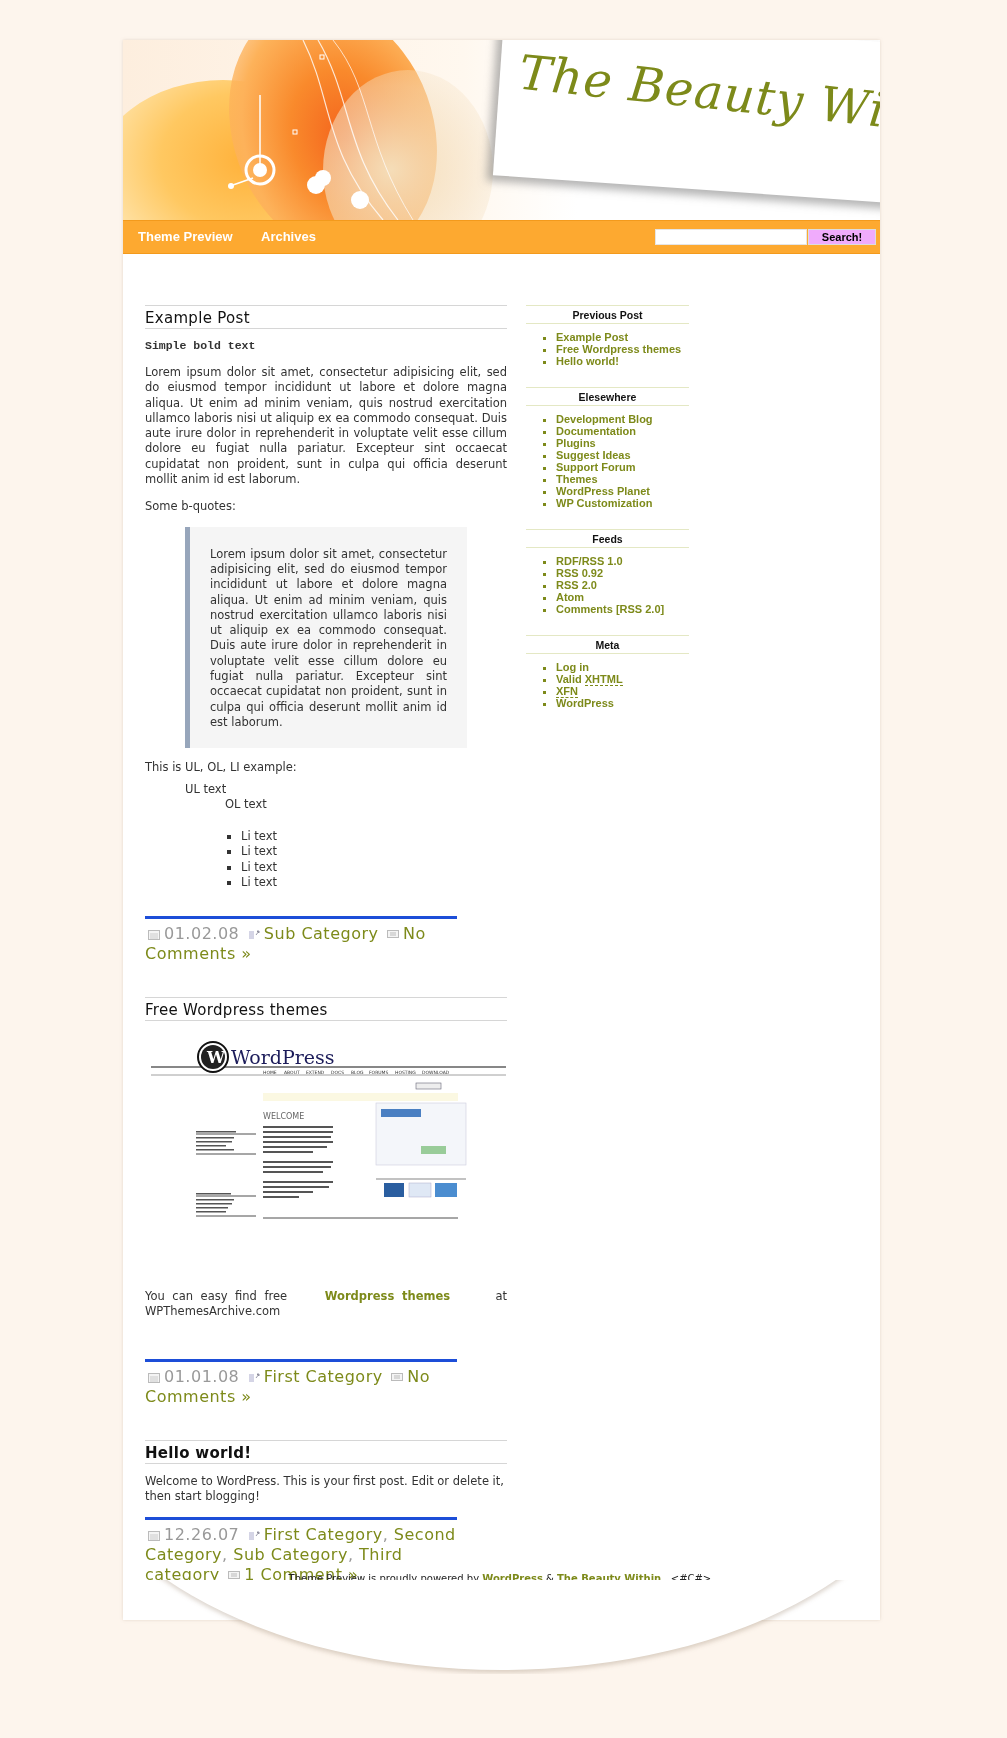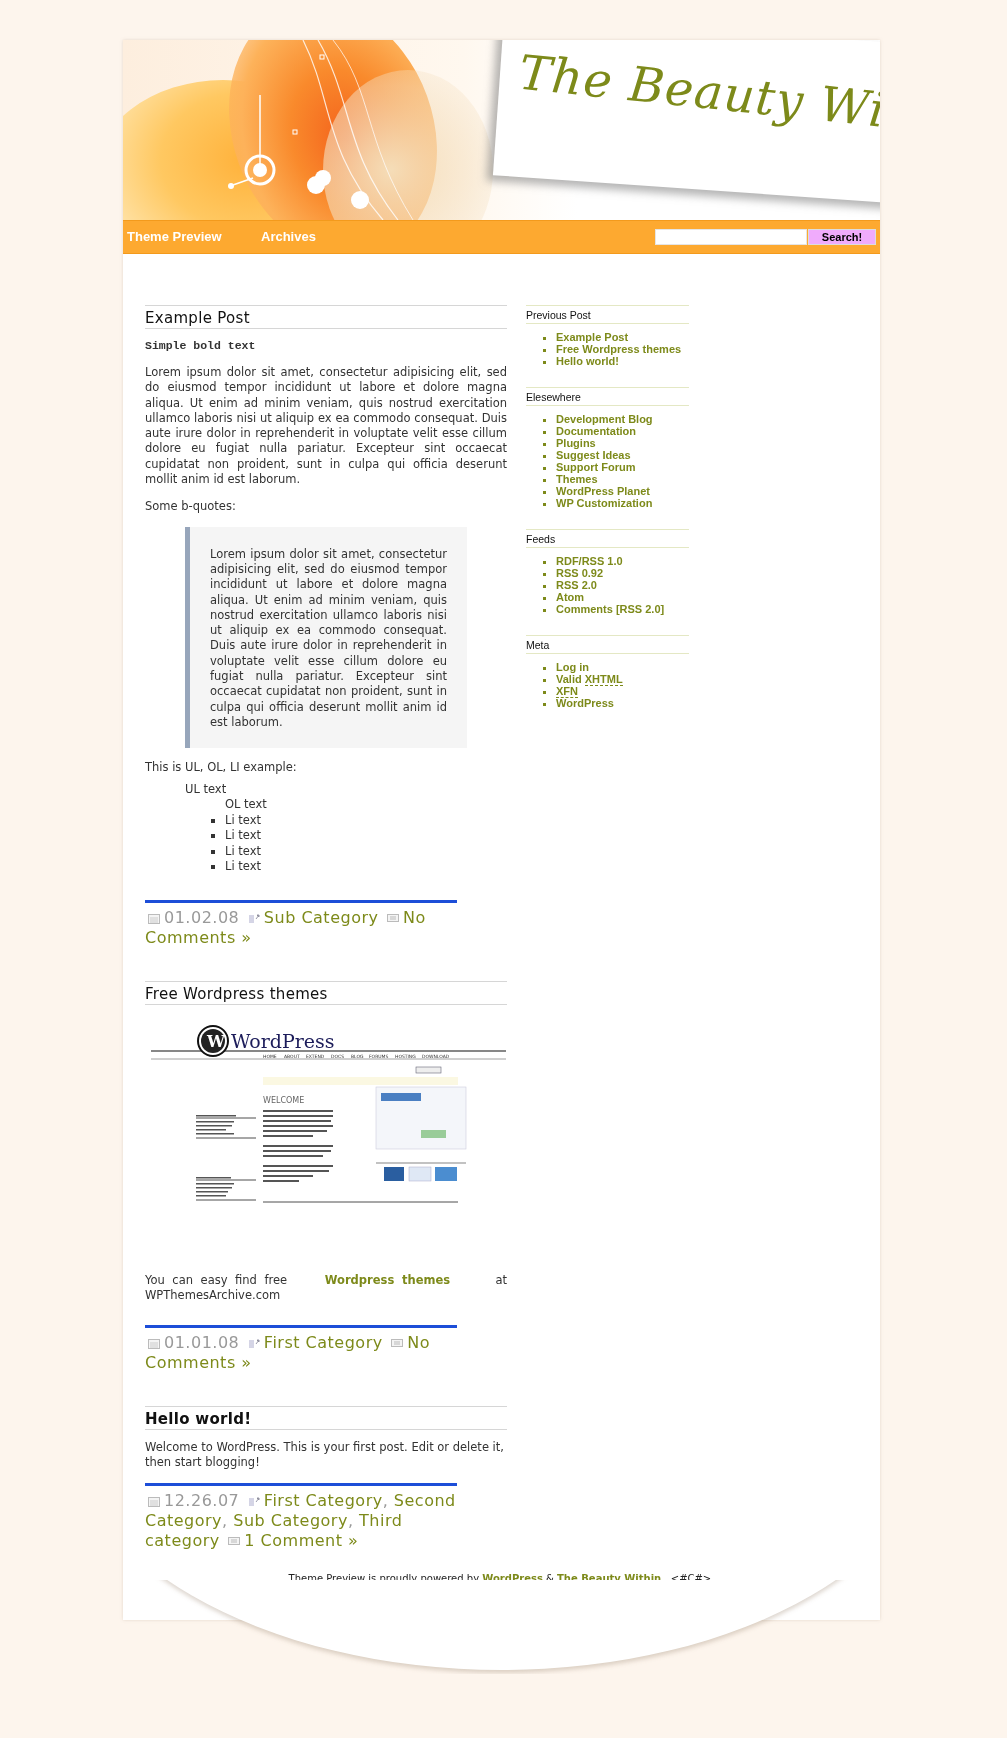--- a/index.html
+++ b/index.html
@@ -19,29 +19,29 @@
   #search-btn{position:absolute;left:685px;top:8px;width:68px;height:16px;background:#f0abfc;border:1px solid #ddd;font-size:11px;font-weight:bold;font-family:"Liberation Sans",sans-serif;color:#000;padding:0;}
   
   #content{position:absolute;left:22px;top:265px;width:362px;}
   .post-title{border-top:1px solid #d6d6d6;border-bottom:1px solid #d6d6d6;font-size:15px;color:#111;padding:3px 0 1px 0;margin:0 0 10px 0;font-weight:normal;letter-spacing:0.3px;}
   .post p{font-size:11.5px;line-height:15.3px;margin:0 0 12px 0;text-align:justify;color:#333;}
   .post strong.bold{font-size:11.5px;font-weight:bold;color:#333;display:block;margin:0 0 13px 0;font-family:Liberation Mono, monospace;}
   blockquote{margin:5px 40px 12px 40px;background:#f5f5f5;border-left:5px solid #97a6bb;padding:20px 20px 18px 20px;}
   blockquote p{margin:0!important;}
   .ul-demo{margin:0 0 0 40px;font-size:11.5px;line-height:15.5px;}
   .ul-demo .ol{padding-left:40px;}
-  .ul-demo ul{margin:0;padding-left:40px;list-style:square;}
+  .ul-demo ul{margin:16px;padding-left:40px;list-style:square;}
   .meta{border-top:3px solid #1d4ed8;width:312px;font-size:16px;color:#999;padding-top:5px;line-height:20px;letter-spacing:0.5px;}
   .meta a{color:#7d8a1a;text-decoration:none;}
   .ico{display:inline-block;width:12px;height:10px;vertical-align:-1px;margin:0 4px 0 3px;}
   .post{margin-bottom:33px;}
   .wp-shot{position:relative;width:355px;height:240px;margin:8px 0 18px 6px;background:#fff;}
   
   #sidebar{position:absolute;left:403px;top:265px;width:163px;}
-  .widget-title{border-top:1px solid #e4e8c4;border-bottom:1px solid #e4e8c4;text-align:left;font-size:10.5px;font-weight:normal;color:#111;padding:3px 0 2px 0;margin:0 0 7px 0;font-family:"Liberation Sans",sans-serif;}
+  .widget-title{border-top:1px solid #e4e8c4;border-bottom:1px solid #e4e8c4;text-align:center;font-size:10.5px;font-weight:bold;color:#111;padding:3px 0 2px 0;margin:0 0 7px 0;font-family:"Liberation Sans",sans-serif;}
   .widget ul{margin:0 0 20px 0;padding-left:30px;list-style:square;color:#7d8a1a;font-size:11px;line-height:12px;}
   .widget li{font-weight:bold;font-family:"Liberation Sans",sans-serif;}
   .widget li a{color:#7d8a1a;text-decoration:none;}
   .widget li ul{padding-left:30px;margin:10px 0 10px 0;}
   abbr{border-bottom:1px dashed #7d8a1a;text-decoration:none;}
   #footer{position:absolute;left:0;width:757px;top:1530px;text-align:center;font-size:10px;line-height:17px;color:#222;}
   #footer a{color:#7d8a1a;font-weight:bold;text-decoration:none;}
 </style>
 </head>
 <body>
@@ -65,21 +65,21 @@
       <circle cx="110" cy="138" r="8" fill="#fff"></circle>
       <circle cx="147" cy="160" r="9" fill="#fff"></circle>
       <rect x="107" y="15" width="4" height="4" fill="none" stroke="#fff"></rect>
       <rect x="80" y="90" width="4" height="4" fill="none" stroke="#fff"></rect>
     </svg>
     <div id="logo-card"></div>
     <div id="logo-text">The Beauty Within</div>
   </div>
 
   <div id="nav">
-    <a href="#" style="left:4px;">Theme Preview</a>
+    <a href="#" style="left:15px;">Theme Preview</a>
     <a href="#" style="left:138px;">Archives</a>
     <input id="search-input" type="text" placeholder="" style="">
     <button id="search-btn">Search!</button>
   </div>
 
   <div id="content">
 
     <div class="post">
       <h2 class="post-title">Example Post</h2>
       <strong class="bold">Simple bold text</strong>
@@ -171,21 +171,21 @@
           <rect x="225" y="72" width="90" height="62" fill="#f4f6fa" stroke="#ccd" stroke-width="0.6"></rect>
           <rect x="230" y="78" width="40" height="8" fill="#4a7fc2"></rect>
           <rect x="270" y="115" width="25" height="8" fill="#9c9"></rect>
           <line x1="225" y1="148" x2="315" y2="148" stroke="#333" stroke-width="0.6"></line>
           <rect x="233" y="152" width="20" height="14" fill="#2a5ea0"></rect>
           <rect x="258" y="152" width="22" height="14" fill="#dfe8f5" stroke="#aac" stroke-width="0.5"></rect>
           <rect x="284" y="152" width="22" height="14" fill="#4b8dd0"></rect>
         </svg>
       </div>
       <p><span>You can easy find free</span>&nbsp;&nbsp;&nbsp;&nbsp;&nbsp;<a href="#" style="color:#7d8a1a;font-weight:bold;text-decoration:none;">Wordpress themes</a>&nbsp;&nbsp;&nbsp;&nbsp;&nbsp;&nbsp;<span>at WPThemesArchive.com</span></p>
-      <div class="meta" style="margin-top:22px;">
+      <div class="meta" style="margin-top:40px;">
         <span class="ico"><svg width="12" height="10">
               <rect x="0.5" y="0.5" width="11" height="9" fill="#f4f4f4" stroke="#bbb"></rect>
               <path d="M2 4h8M2 6h8M2 8h8" stroke="#ccc"></path>
             </svg></span><span>01.01.08</span>
         <span class="ico"><svg width="12" height="10">
               <path d="M1 2h5M1 4h5M1 6h5M1 8h5" stroke="#aac"></path>
               <path d="M8 5 L11 1 M9 1h2v2" stroke="#99a"></path>
             </svg></span><a href="#">First Category</a>
         <span class="ico"><svg width="12" height="10">
               <rect x="0.5" y="0.5" width="11" height="7" fill="#f4f4f4" stroke="#bbb"></rect>

